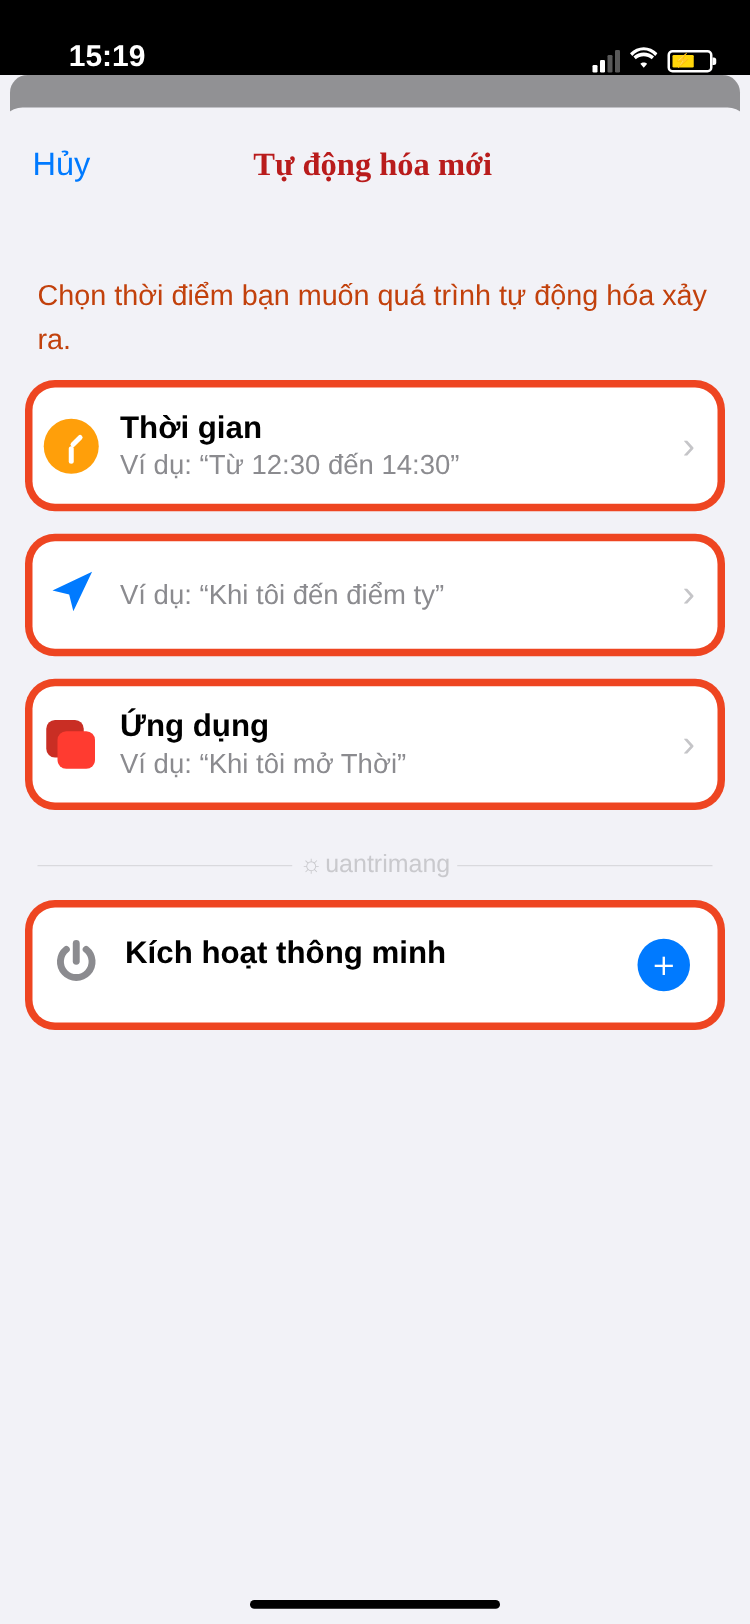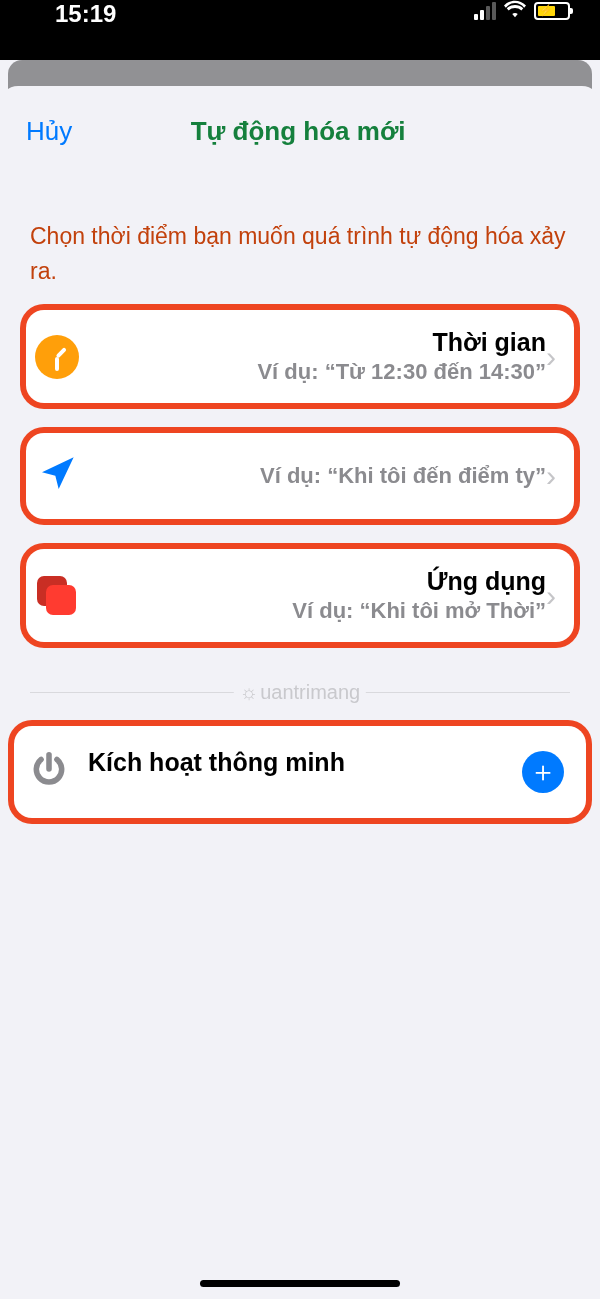--- a/index.html
+++ b/index.html
@@ -9,21 +9,21 @@
     background: #f2f2f7;
     font-family: -apple-system, "Helvetica Neue", Arial, sans-serif;
     position: relative;
     overflow: hidden;
   }
   .status-bar {
     height: 60px;
     background: #000;
     display: flex;
     justify-content: space-between;
-    align-items: flex-start;
+    align-items: flex-end;
     padding: 0 30px 0 55px;
     color: #fff;
   }
   .status-time {
     font-size: 24px;
     font-weight: 600;
   }
   .status-icons {
     display: flex;
     align-items: center;
@@ -99,22 +99,23 @@
   .nav-cancel {
     color: #007aff;
     font-size: 26px;
     font-weight: 400;
   }
   .nav-title {
     flex: 1;
     text-align: center;
     font-size: 26px;
     font-weight: 600;
-    color: #15803d;
+    color: #b91c1c;
     margin-left: -50px;
+    font-family: Liberation Serif, serif;
   }
   .description {
     padding: 60px 30px 22px;
     font-size: 23px;
     color: #c2410c;
     line-height: 1.5;
   }
   .options {
     padding: 0 26px;
   }
@@ -131,31 +132,30 @@
   .option-card .icon-wrap {
     width: 50px;
     height: 50px;
     display: flex;
     align-items: center;
     justify-content: center;
     flex-shrink: 0;
     margin-right: 14px;
     margin-left: -10px;
   }
-  .option-text { flex: 1; text-align: right; }
+  .option-text { flex: 1; }
   .option-title {
     font-size: 25px;
     font-weight: 600;
     color: #000;
     margin-bottom: 2px;
   }
   .option-sub {
     font-size: 22px;
     color: #8b8b8f;
-    font-weight: bold;
   }
   .chevron {
     color: #c5c5c8;
     font-size: 30px;
     font-weight: 400;
     padding-right: 2px;
   }
   .divider-area {
     position: relative;
     height: 40px;
@@ -177,21 +177,21 @@
     font-size: 20px;
     padding: 0 6px;
     display: flex;
     align-items: center;
     gap: 2px;
   }
   .smart-card {
     background: #fff;
     border-radius: 18px;
     box-shadow: 0 0 0 6px #ee4521;
-    margin: 0 14px;
+    margin: 0 26px;
     padding: 22px 16px;
     display: flex;
     align-items: flex-start;
     position: relative;
   }
   .smart-card .icon-wrap {
     width: 50px;
     height: 50px;
     display: flex;
     align-items: center;

